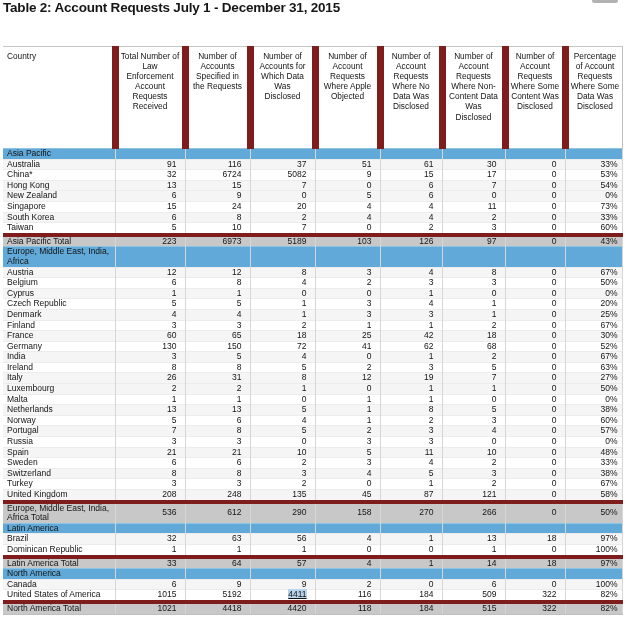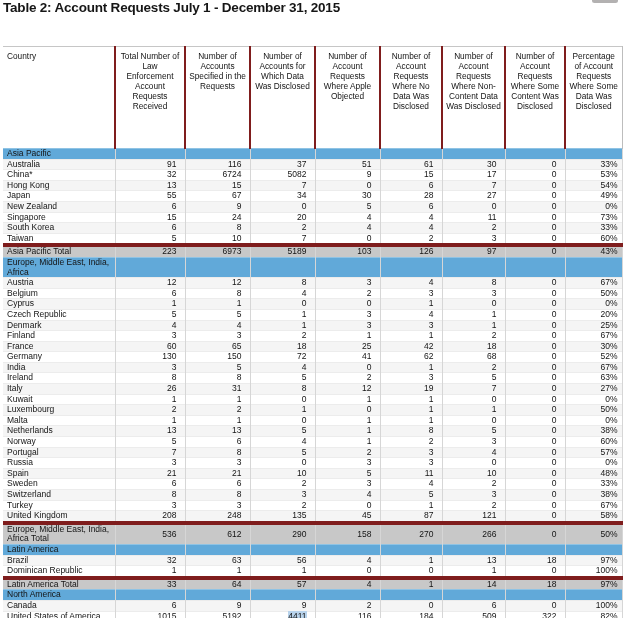--- a/index.html
+++ b/index.html
@@ -20,21 +20,21 @@
     position:absolute; left:3px; top:46px; width:619px;
     border-collapse:collapse; table-layout:fixed;
   }
   thead th {
     font-weight:normal; font-size:8.3px; line-height:10.1px;
     text-align:center; vertical-align:top;
     padding:4px 2px 12px 2px; height:85px;
     border-top:1px solid #c6c6c6;
   }
   thead th.country-h { text-align:left; padding-left:4px; }
-  thead th + th { border-left:2px solid #7f1d1d; }
+  thead th + th { border-left:7px solid #7f1d1d; }
   thead th:last-child { border-right:1px solid #bdbdbd; }
   tbody td { font-size:8.5px; line-height:9.6px; padding:0; vertical-align:middle; }
   tbody td + td { border-left:1px solid #d6d6d6; }
   tbody td:last-child { border-right:1px solid #d6d6d6; }
   tbody tr td { border-top:1px solid #ececec; }
   td.country { text-align:left; padding:0 2px 0 4px; }
   td.num { text-align:right; padding-right:8px; font-variant-numeric:tabular-nums; }
   td.pct { padding-right:4px; }
   tr.band td {
     background:var(--band, #61a9d9);
@@ -115,31 +115,20 @@
           <td class="country">Hong Kong</td>
           <td class="num">13</td>
           <td class="num">15</td>
           <td class="num">7</td>
           <td class="num">0</td>
           <td class="num">6</td>
           <td class="num">7</td>
           <td class="num">0</td>
           <td class="num pct">54%</td>
         </tr>
-        <tr>
-          <td class="country">Japan</td>
-          <td class="num">55</td>
-          <td class="num">67</td>
-          <td class="num">34</td>
-          <td class="num">30</td>
-          <td class="num">28</td>
-          <td class="num">27</td>
-          <td class="num">0</td>
-          <td class="num pct">49%</td>
-        </tr>
         <tr class="alt">
           <td class="country">New Zealand</td>
           <td class="num">6</td>
           <td class="num">9</td>
           <td class="num">0</td>
           <td class="num">5</td>
           <td class="num">6</td>
           <td class="num">0</td>
           <td class="num">0</td>
           <td class="num pct">0%</td>
@@ -312,31 +301,20 @@
         <tr class="alt">
           <td class="country">Italy</td>
           <td class="num">26</td>
           <td class="num">31</td>
           <td class="num">8</td>
           <td class="num">12</td>
           <td class="num">19</td>
           <td class="num">7</td>
           <td class="num">0</td>
           <td class="num pct">27%</td>
-        </tr>
-        <tr>
-          <td class="country">Kuwait</td>
-          <td class="num">1</td>
-          <td class="num">1</td>
-          <td class="num">0</td>
-          <td class="num">1</td>
-          <td class="num">1</td>
-          <td class="num">0</td>
-          <td class="num">0</td>
-          <td class="num pct">0%</td>
         </tr>
         <tr class="alt">
           <td class="country">Luxembourg</td>
           <td class="num">2</td>
           <td class="num">2</td>
           <td class="num">1</td>
           <td class="num">0</td>
           <td class="num">1</td>
           <td class="num">1</td>
           <td class="num">0</td>

